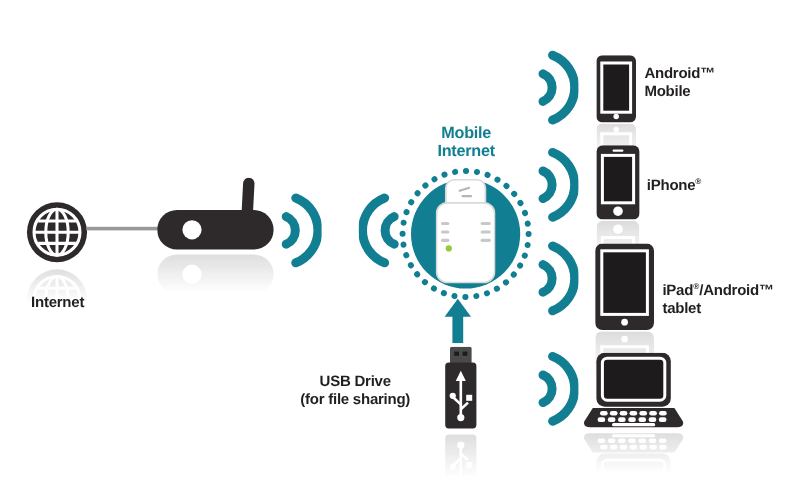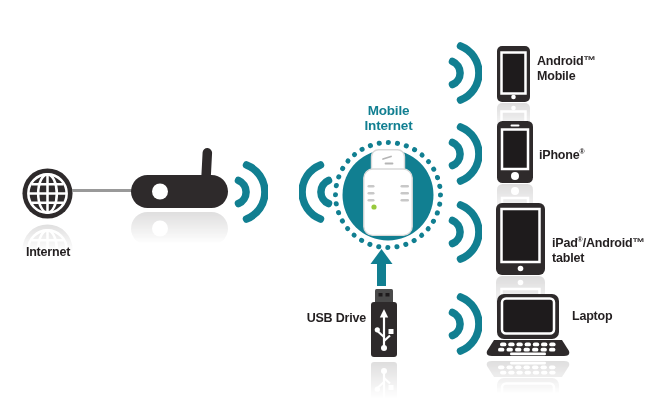--- a/index.html
+++ b/index.html
@@ -10,21 +10,21 @@
     --led-green:#97C93D;
   }
   *{margin:0;padding:0;box-sizing:border-box;}
   html,body{background:#fff;}
   body{font-family:"Liberation Sans","DejaVu Sans",sans-serif;}
   .canvas{position:relative;width:666px;height:420px;background:#fff;overflow:hidden;}
   .abs{position:absolute;}
   svg{display:block;overflow:visible;}
   .lbl{color:var(--label-color);font-weight:700;font-size:12.5px;line-height:15px;letter-spacing:-0.2px;}
   .lbl-center{text-align:center;}
-  .lbl-right{text-align:right;}
+  .lbl-right{text-align:center;}
   .teal-lbl{color:var(--accent-teal);font-weight:700;font-size:13.5px;line-height:15px;letter-spacing:-0.2px;text-align:center;}
   sup{font-size:0.55em;vertical-align:super;letter-spacing:0;}
   
   .i-fill{fill:var(--icon-black);}
   .w-fill{fill:#fff;}
   .scr{fill:#1e1b1c;stroke:#fff;stroke-width:2.5;}
   .t-fill{fill:var(--accent-teal);}
   .t-arc{fill:none;stroke:var(--accent-teal);stroke-width:7.5;stroke-linecap:round;}
   .dot-ring{fill:none;stroke:var(--accent-teal);stroke-width:5;stroke-linecap:round;stroke-dasharray:0.1 9.06;}
   .globe-grid{fill:none;stroke:#fff;stroke-width:2.6;}
@@ -180,20 +180,21 @@
     </svg>
 
   <svg class="abs" style="left:369px;top:289px" width="30" height="70">
       <use href="#sym-usb"></use>
     </svg>
   <svg class="abs refl" style="left:369px;top:360px" width="30" height="70">
       <use href="#sym-usb"></use>
     </svg>
   <div class="abs lbl lbl-right" style="left:226px;top:311px;width:140px">
     <div>USB Drive</div>
+    <div>(for file sharing)</div>
   </div>
 
   <svg class="abs" style="left:444px;top:40px" width="38" height="66">
       <use href="#sym-wifi"></use>
     </svg>
   <svg class="abs" style="left:444px;top:121px" width="38" height="66">
       <use href="#sym-wifi"></use>
     </svg>
   <svg class="abs" style="left:444px;top:199px" width="38" height="66">
       <use href="#sym-wifi"></use>
@@ -233,17 +234,14 @@
     <div>iPad<sup>®</sup>/Android™</div>
     <div>tablet</div>
   </div>
 
   <svg class="abs" style="left:486px;top:294px" width="84" height="64">
       <use href="#sym-laptop"></use>
     </svg>
   <svg class="abs refl" style="left:486px;top:359px" width="84" height="64">
       <use href="#sym-laptop"></use>
     </svg>
-  <div class="abs lbl" style="left:572px;top:309px;width:90px">
-    <div>Laptop</div>
-  </div>
 
 </div>
 
 </body></html>

